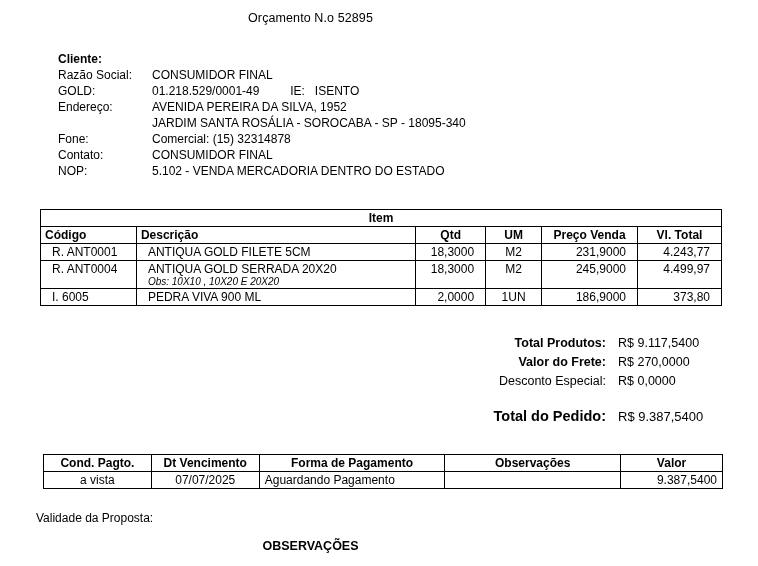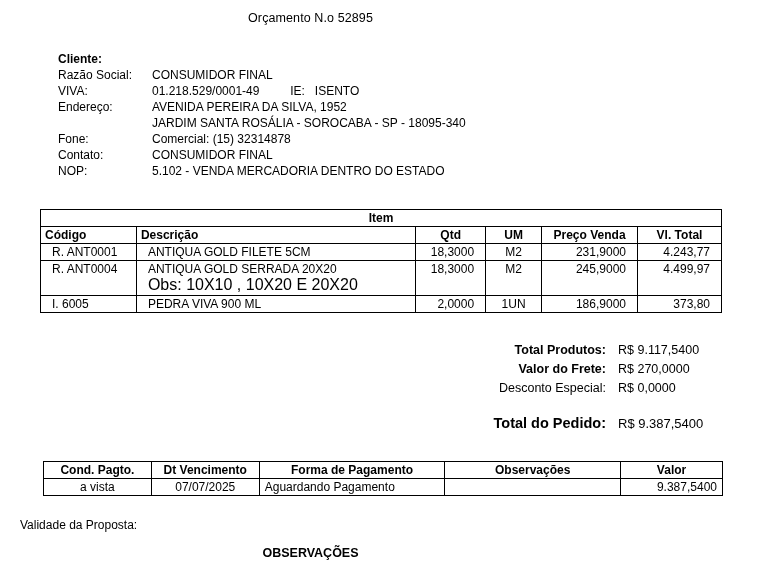--- a/index.html
+++ b/index.html
@@ -73,21 +73,21 @@
     padding: 1px 4px;
   }
   .items .col-head {
     font-weight: bold;
     text-align: left;
     padding: 1px 4px;
   }
   .items .col-head.center { text-align: center; }
   .num { text-align: right; }
   .ctr { text-align: center; }
-  .obs-line { font-size: 16px; }
+  .obs-line { font-size: 10px; font-style: italic; }
 
   
   .totals {
     margin-top: 28px;
     margin-left: 40px;
     width: 682px;
   }
   .tot-row {
     display: flex;
     justify-content: flex-end;
@@ -124,21 +124,21 @@
     border: 1px solid #000000;
     padding: 1px 5px;
   }
   table.pay th {
     font-weight: bold;
     text-align: center;
   }
 
   .validade {
     margin-top: 22px;
-    margin-left: 20px;
+    margin-left: 36px;
     font-size: 12px;
   }
   .observ {
     text-align: center;
     font-weight: bold;
     font-size: 12.5px;
     margin-top: 14px;
   }
 </style>
 </head>
@@ -150,21 +150,21 @@
 
   <div class="customer">
     <div class="cust-row">
       <div class="cust-label bold">Cliente:</div>
     </div>
     <div class="cust-row">
       <div class="cust-label">Razão Social:</div>
       <div class="cust-value">CONSUMIDOR FINAL</div>
     </div>
     <div class="cust-row">
-      <div class="cust-label">VIVA:</div>
+      <div class="cust-label">GOLD:</div>
       <div class="cust-value">
         <span>01.218.529/0001-49</span>
         <span class="ie-gap"></span>
         <span>IE:</span>
         <span>&nbsp;</span>
         <span>ISENTO</span>
       </div>
     </div>
     <div class="cust-row">
       <div class="cust-label">Endereço:</div>

